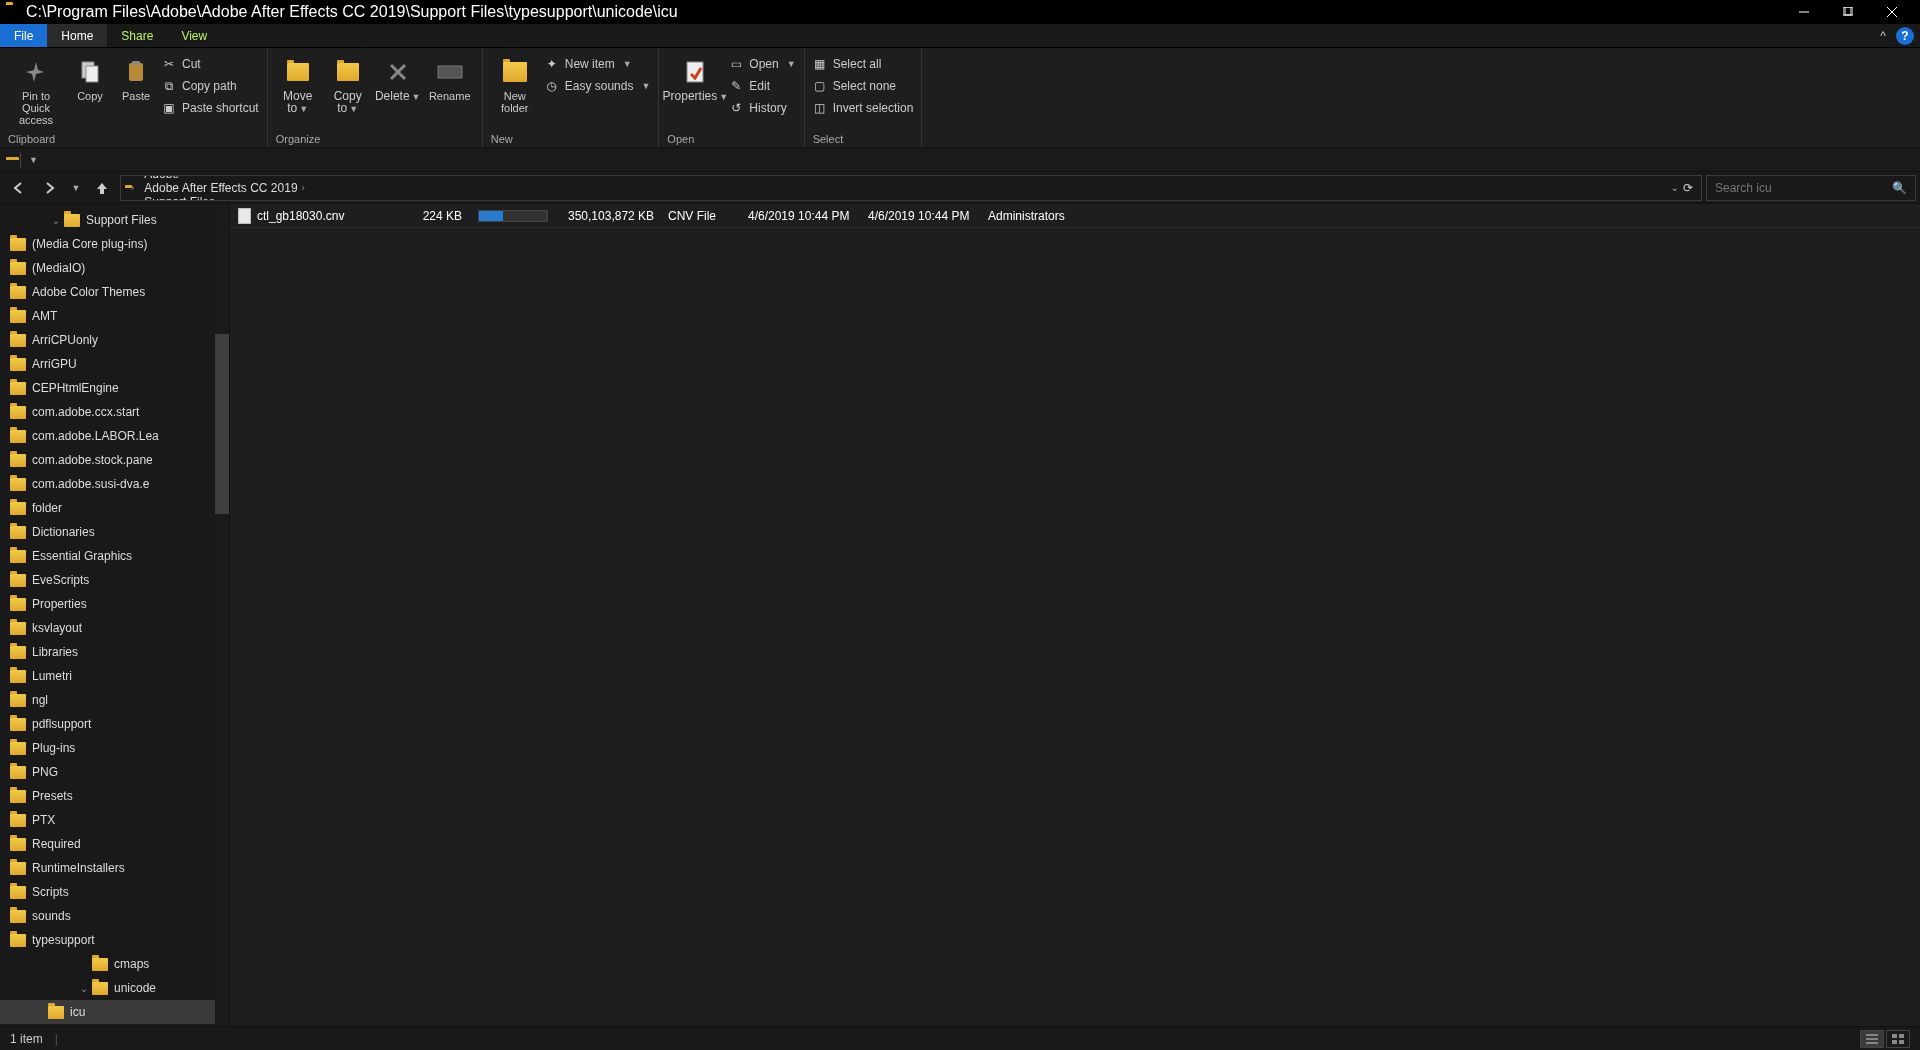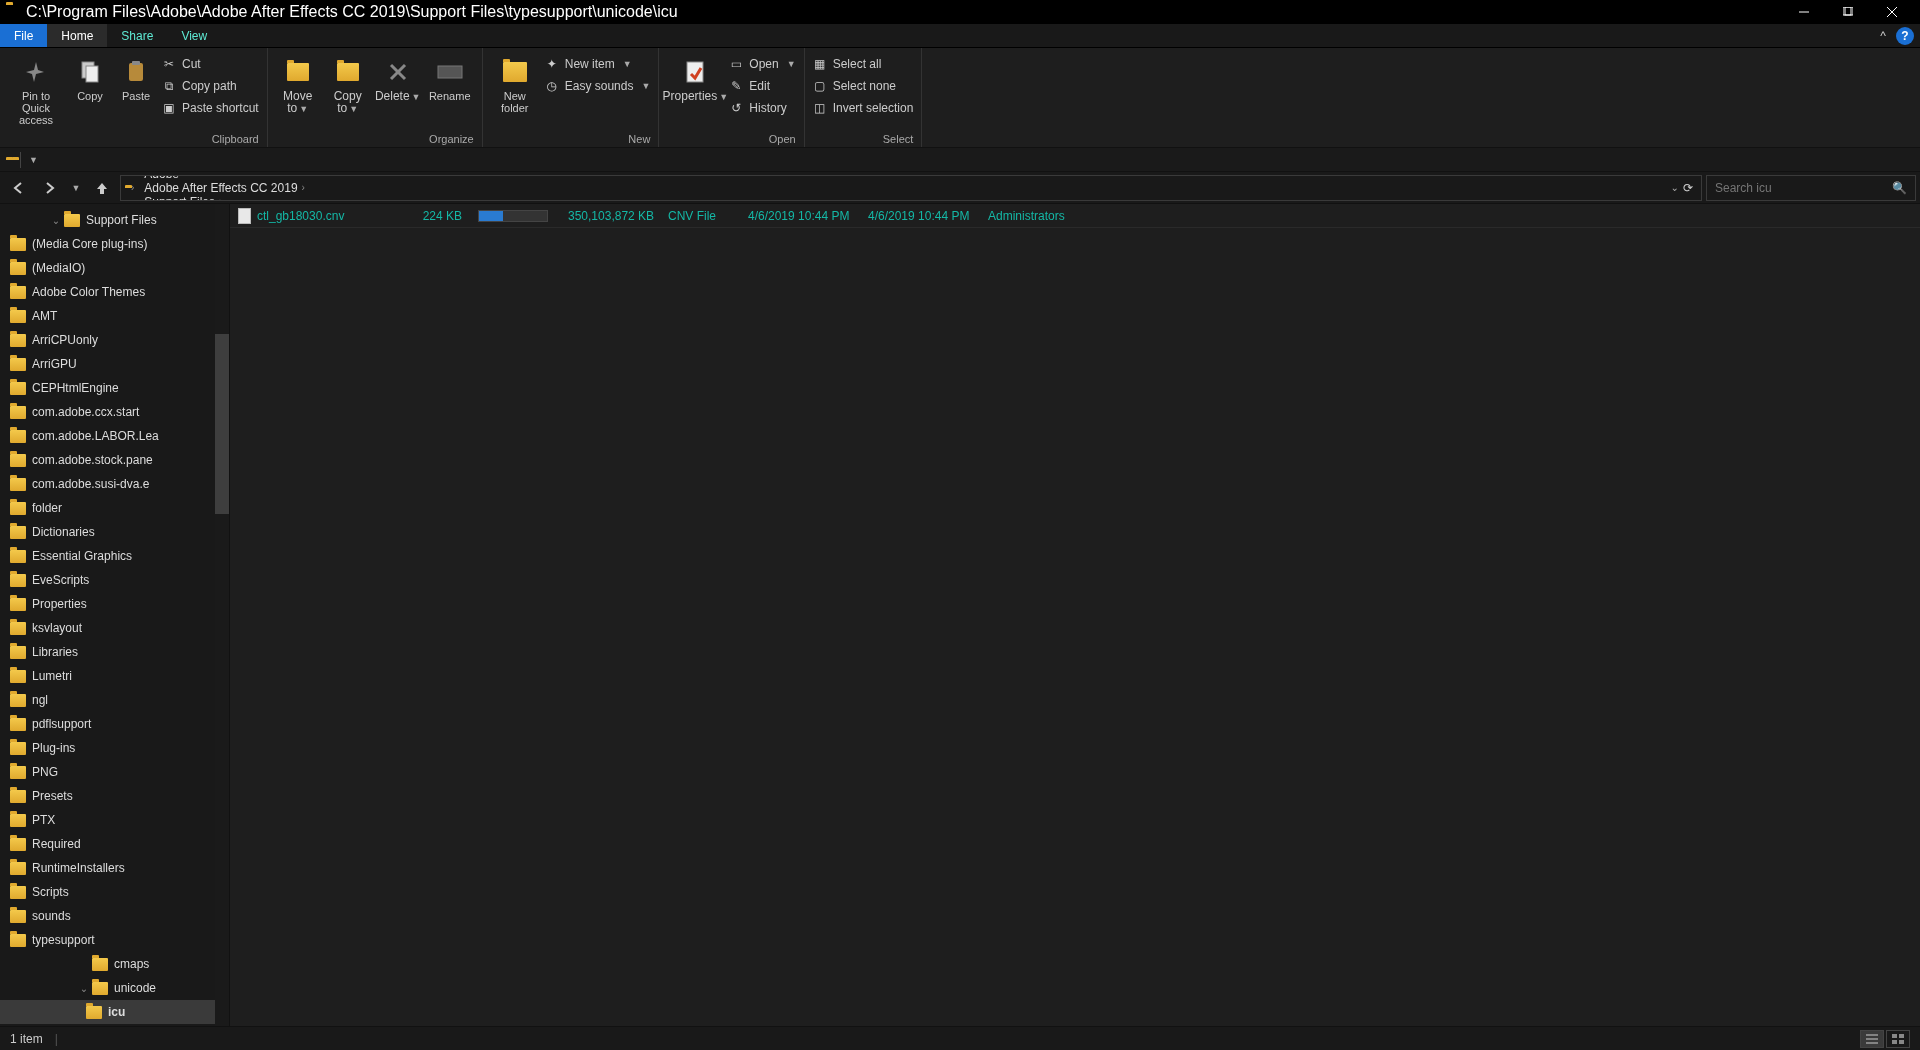--- a/index.html
+++ b/index.html
@@ -3,31 +3,31 @@
 <meta charset="utf-8">
 <style>
 * { margin: 0; padding: 0; box-sizing: border-box; font-family: 'Segoe UI', Tahoma, sans-serif; font-size: 12px; }
 body { background: #1e1e1e; color: #d0d0d0; width: 1920px; height: 1050px; overflow: hidden; display: flex; flex-direction: column; }
 .titlebar { height: 24px; background: #000; display: flex; align-items: center; padding: 0 6px; color: #fff; }
 .titlebar .folder-glyph { width: 14px; height: 14px; margin-right: 6px; }
 .titlebar .title { flex: 1; font-size: 16px; }
 .titlebar .winbtn { width: 44px; height: 24px; display: flex; align-items: center; justify-content: center; color: #fff; }
 
 .menubar { height: 24px; background: #191919; display: flex; align-items: stretch; border-bottom: 1px solid #000; position: relative; }
-.menubar .tab { padding: 0 14px; display: flex; align-items: center; color: #5eead4; font-size: 12px; }
+.menubar .tab { padding: 0 14px; display: flex; align-items: center; color: #bef264; font-size: 12px; }
 .menubar .tab.file { background: #1a6fd4; color: #fff; }
 .menubar .tab.active { background: #2b2b2b; color: #fff; }
 .menubar .right { margin-left: auto; display: flex; align-items: center; gap: 4px; padding-right: 6px; }
 .menubar .right .chev { color: #ccc; padding: 0 6px; }
 .menubar .right .help { width: 18px; height: 18px; border-radius: 50%; background: #1a6fd4; color: #fff; display: flex; align-items: center; justify-content: center; font-weight: bold; font-size: 12px; }
 
 .ribbon { height: 100px; background: #1e1e1e; display: flex; border-bottom: 1px solid #111; }
 .ribgroup { display: flex; flex-direction: column; border-right: 1px solid #333; padding: 2px 8px 0 8px; }
 .ribgroup .body { flex: 1; display: flex; align-items: flex-start; gap: 6px; padding-top: 4px; }
-.ribgroup .label { text-align: right; color: #aaa; font-size: 11px; padding: 2px 0; }
+.ribgroup .label { text-align: left; color: #aaa; font-size: 11px; padding: 2px 0; }
 .bigbtn { display: flex; flex-direction: column; align-items: center; justify-content: flex-start; width: 56px; color: #ccc; text-align: center; gap: 2px; padding-top: 2px; }
 .bigbtn .ico { width: 32px; height: 32px; display: flex; align-items: center; justify-content: center; }
 .bigbtn .txt { font-size: 11px; line-height: 12px; }
 .vstack { display: flex; flex-direction: column; gap: 2px; }
 .smallrow { display: flex; align-items: center; gap: 6px; color: #ccc; font-size: 11px; height: 20px; }
 .smallrow .mi { width: 14px; height: 14px; display: inline-flex; align-items: center; justify-content: center; }
 .drop { font-size: 9px; color: #aaa; margin-left: 2px; }
 
 .qatbar { height: 24px; background: #1a1a1a; border-bottom: 1px solid #111; display: flex; align-items: center; padding: 0 6px; gap: 6px; }
 .qatbar .sep { width: 1px; height: 16px; background: #444; margin: 0 2px; }
@@ -42,36 +42,36 @@
 .search { width: 210px; height: 26px; background: #191919; border: 1px solid #3a3a3a; display: flex; align-items: center; padding: 0 8px; color: #888; gap: 6px; }
 .search input { flex: 1; background: transparent; border: none; outline: none; color: #ddd; font-size: 12px; }
 
 .workarea { flex: 1; display: flex; min-height: 0; }
 .tree { width: 230px; background: #191919; border-right: 1px solid #111; overflow-y: auto; position: relative; }
 .tree-inner { padding: 4px 0; }
 .tree .node { display: flex; align-items: center; height: 24px; padding-left: 10px; color: #ddd; gap: 6px; white-space: nowrap; overflow: hidden; }
 .tree .node.lvl1 { padding-left: 64px; }
 .tree .node.lvl2 { }
 .tree .node.lvl3 { padding-left: 92px; }
-.tree .node.lvl4 { padding-left: 86px; font-weight: bold; }
+.tree .node.lvl4 { padding-left: 48px; }
 .tree .node.sel { background: #3a3a3a; }
 .tree .node .exp { position: absolute; left: 50px; color: #888; font-size: 10px; width: 12px; text-align: center; }
 .tree .node.lvl2 .exp { left: 64px; }
 .tree .node.lvl3 .exp { left: 78px; }
 .folder-ico { width: 16px; height: 13px; background: linear-gradient(#f3c94b,#e0a92e); border-radius: 1px; position: relative; flex-shrink: 0; }
 .folder-ico::before { content: ''; position: absolute; top: -3px; left: 0; width: 7px; height: 3px; background: #e0a92e; border-radius: 1px 1px 0 0; }
 .file-ico { width: 13px; height: 16px; background: #e8e8e8; border: 1px solid #bbb; position: relative; flex-shrink: 0; }
 .tree .scrolltrack { position: absolute; right: 0; top: 0; width: 14px; bottom: 0; background: #1a1a1a; }
 .tree .scrollthumb { position: absolute; right: 0; top: 130px; width: 14px; height: 180px; background: #3e3e3e; }
 
 .listview { flex: 1; background: #1e1e1e; display: flex; flex-direction: column; }
 .colheaders { height: 26px; display: flex; align-items: center; border-bottom: 1px solid #333; }
 .colheaders .col { padding: 0 8px; color: #ccc; border-right: 1px solid #333; height: 100%; display: flex; align-items: center; font-size: 12px; }
 .filerows { flex: 1; overflow: auto; }
-.filerow { height: 24px; display: flex; align-items: center; color: #14b8a6; border-bottom: 1px solid #2a2a2a; }
+.filerow { height: 24px; display: flex; align-items: center; color: #ffffff; border-bottom: 1px solid #2a2a2a; }
 .filerow .cell { padding: 0 8px; overflow: hidden; white-space: nowrap; font-size: 12px; }
 .spacebar { width: 70px; height: 12px; background: #333; position: relative; border: 1px solid #444; }
 .spacebar .fill { position: absolute; left: 0; top: 0; bottom: 0; width: 35%; background: #2a7bd1; }
 
 .statusbar { height: 24px; background: #191919; border-top: 1px solid #111; display: flex; align-items: center; padding: 0 10px; color: #ccc; font-size: 12px; }
 .statusbar .right { margin-left: auto; display: flex; gap: 2px; }
 .viewbtn { width: 24px; height: 18px; border: 1px solid #444; display: flex; align-items: center; justify-content: center; }
 .viewbtn.active { background: #3a3a3a; }
 
 svg { display: block; }

